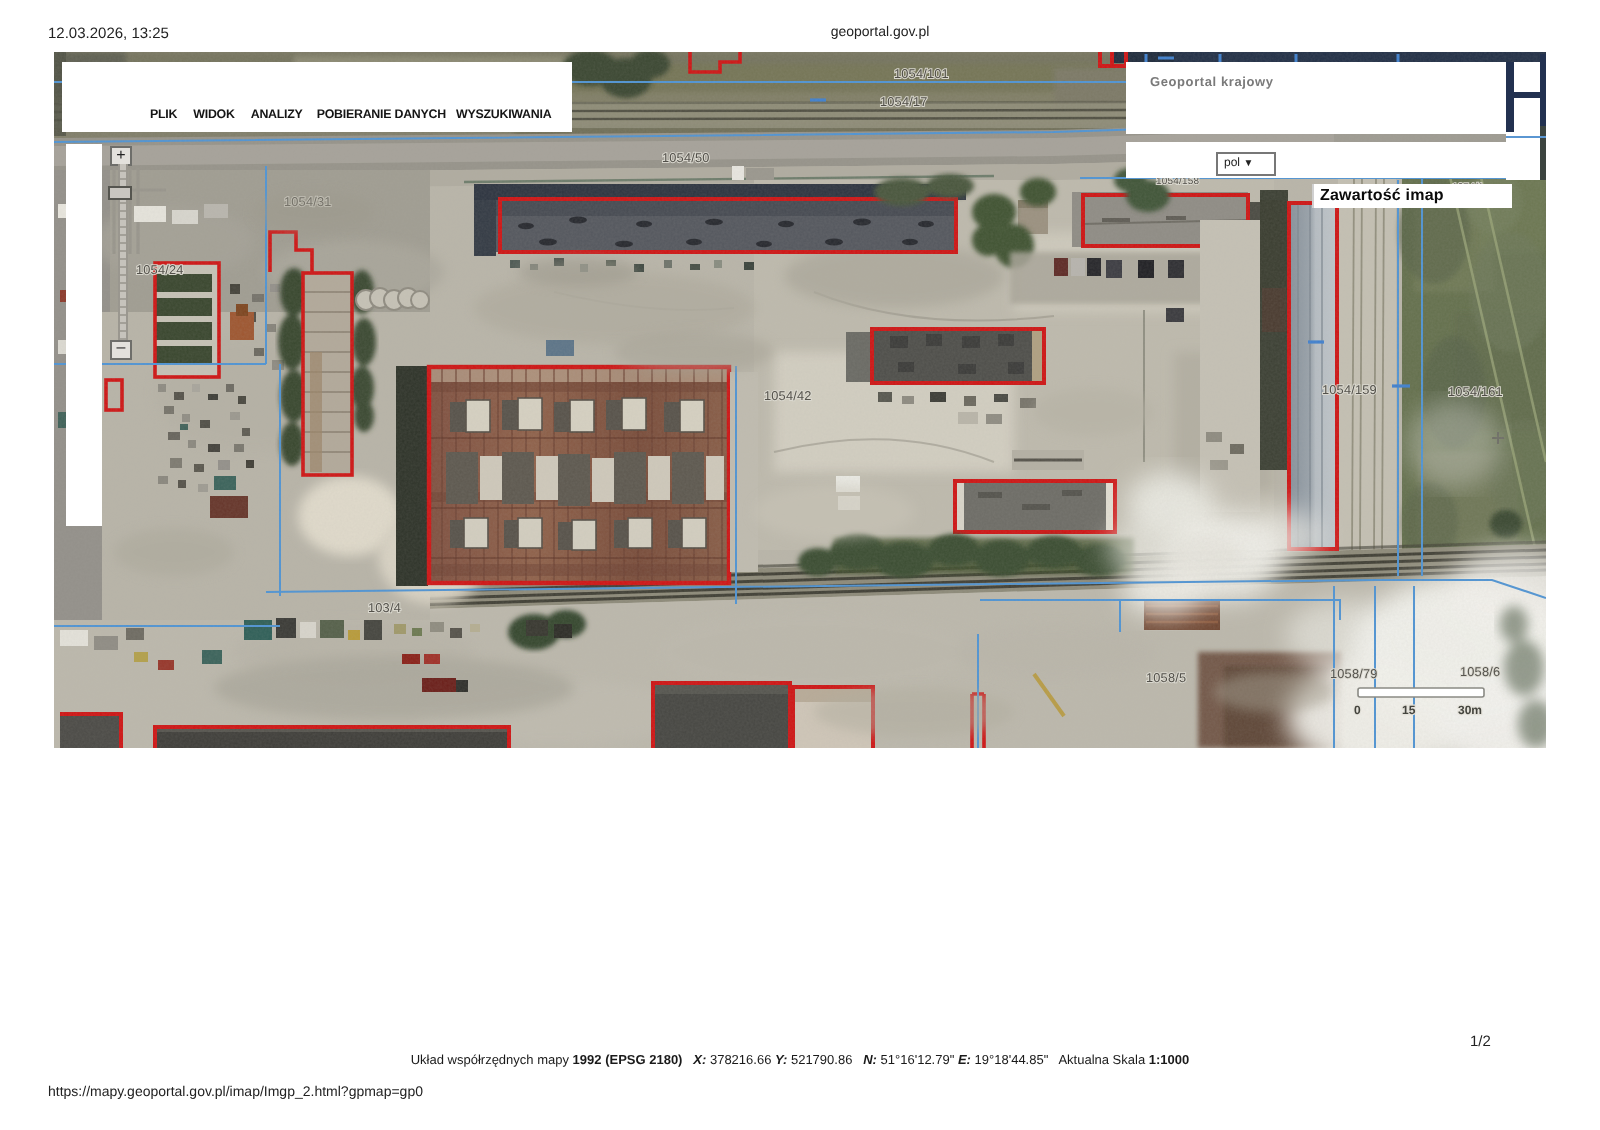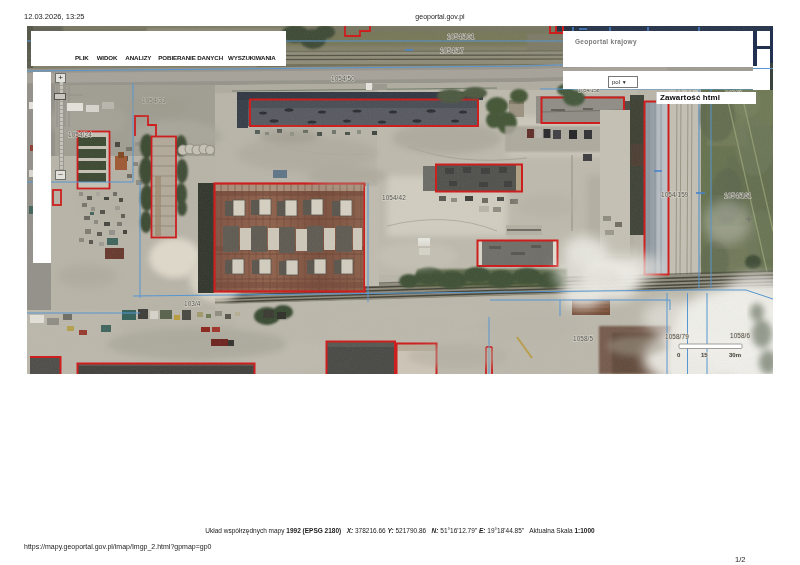--- a/index.html
+++ b/index.html
@@ -801,19 +801,19 @@
 <div class="abs" style="left:770px;top:27px;width:3px;height:36px;background:#223150;"></div>
 
 <div class="abs" style="left:770px;top:63px;width:3px;height:27px;background:#3c4440;"></div>
 
 <div class="abs" style="left:753px;top:45.5px;width:20px;height:3px;background:#223150;"></div>
 
 <div class="abs" style="left:753px;top:68px;width:20px;height:1px;background:#5a96d2;"></div>
 
 <div class="abs" style="left:656px;top:92px;width:99px;height:12px;background:#ffffff;border-left:1px solid #d0d0d0;"></div>
 
-<div class="abs" style="left:660px;top:92.5px;font-size:8px;font-weight:bold;color:#0a0a0a;letter-spacing:0.1px;">Zawartość html</div>
+<div class="abs" style="left:660px;top:92.5px;font-size:8px;font-weight:bold;color:#0a0a0a;letter-spacing:0.1px;">Zawartość imap</div>
 
 <div class="abs" style="left:0px;top:526.5px;width:800px;text-align:center;font-size:6.5px;color:#1a1a1a;white-space:nowrap;">Układ współrzędnych mapy <b>1992 (EPSG 2180)</b>&nbsp;&nbsp; <b><i>X:</i></b> 378216.66 <b><i>Y:</i></b> 521790.86&nbsp;&nbsp; <b><i>N:</i></b> 51°16'12.79" <b><i>E:</i></b> 19°18'44.85"&nbsp;&nbsp; Aktualna Skala <b>1:1000</b></div>
 
 <div class="abs" style="left:24px;top:543px;font-size:7px;color:#222;">https://mapy.geoportal.gov.pl/imap/Imgp_2.html?gpmap=gp0</div>
 
-<div class="abs" style="left:735px;top:555px;font-size:7.5px;color:#222;">1/2</div>
+<div class="abs" style="left:735px;top:516px;font-size:7.5px;color:#222;">1/2</div>
 
 </body></html>

